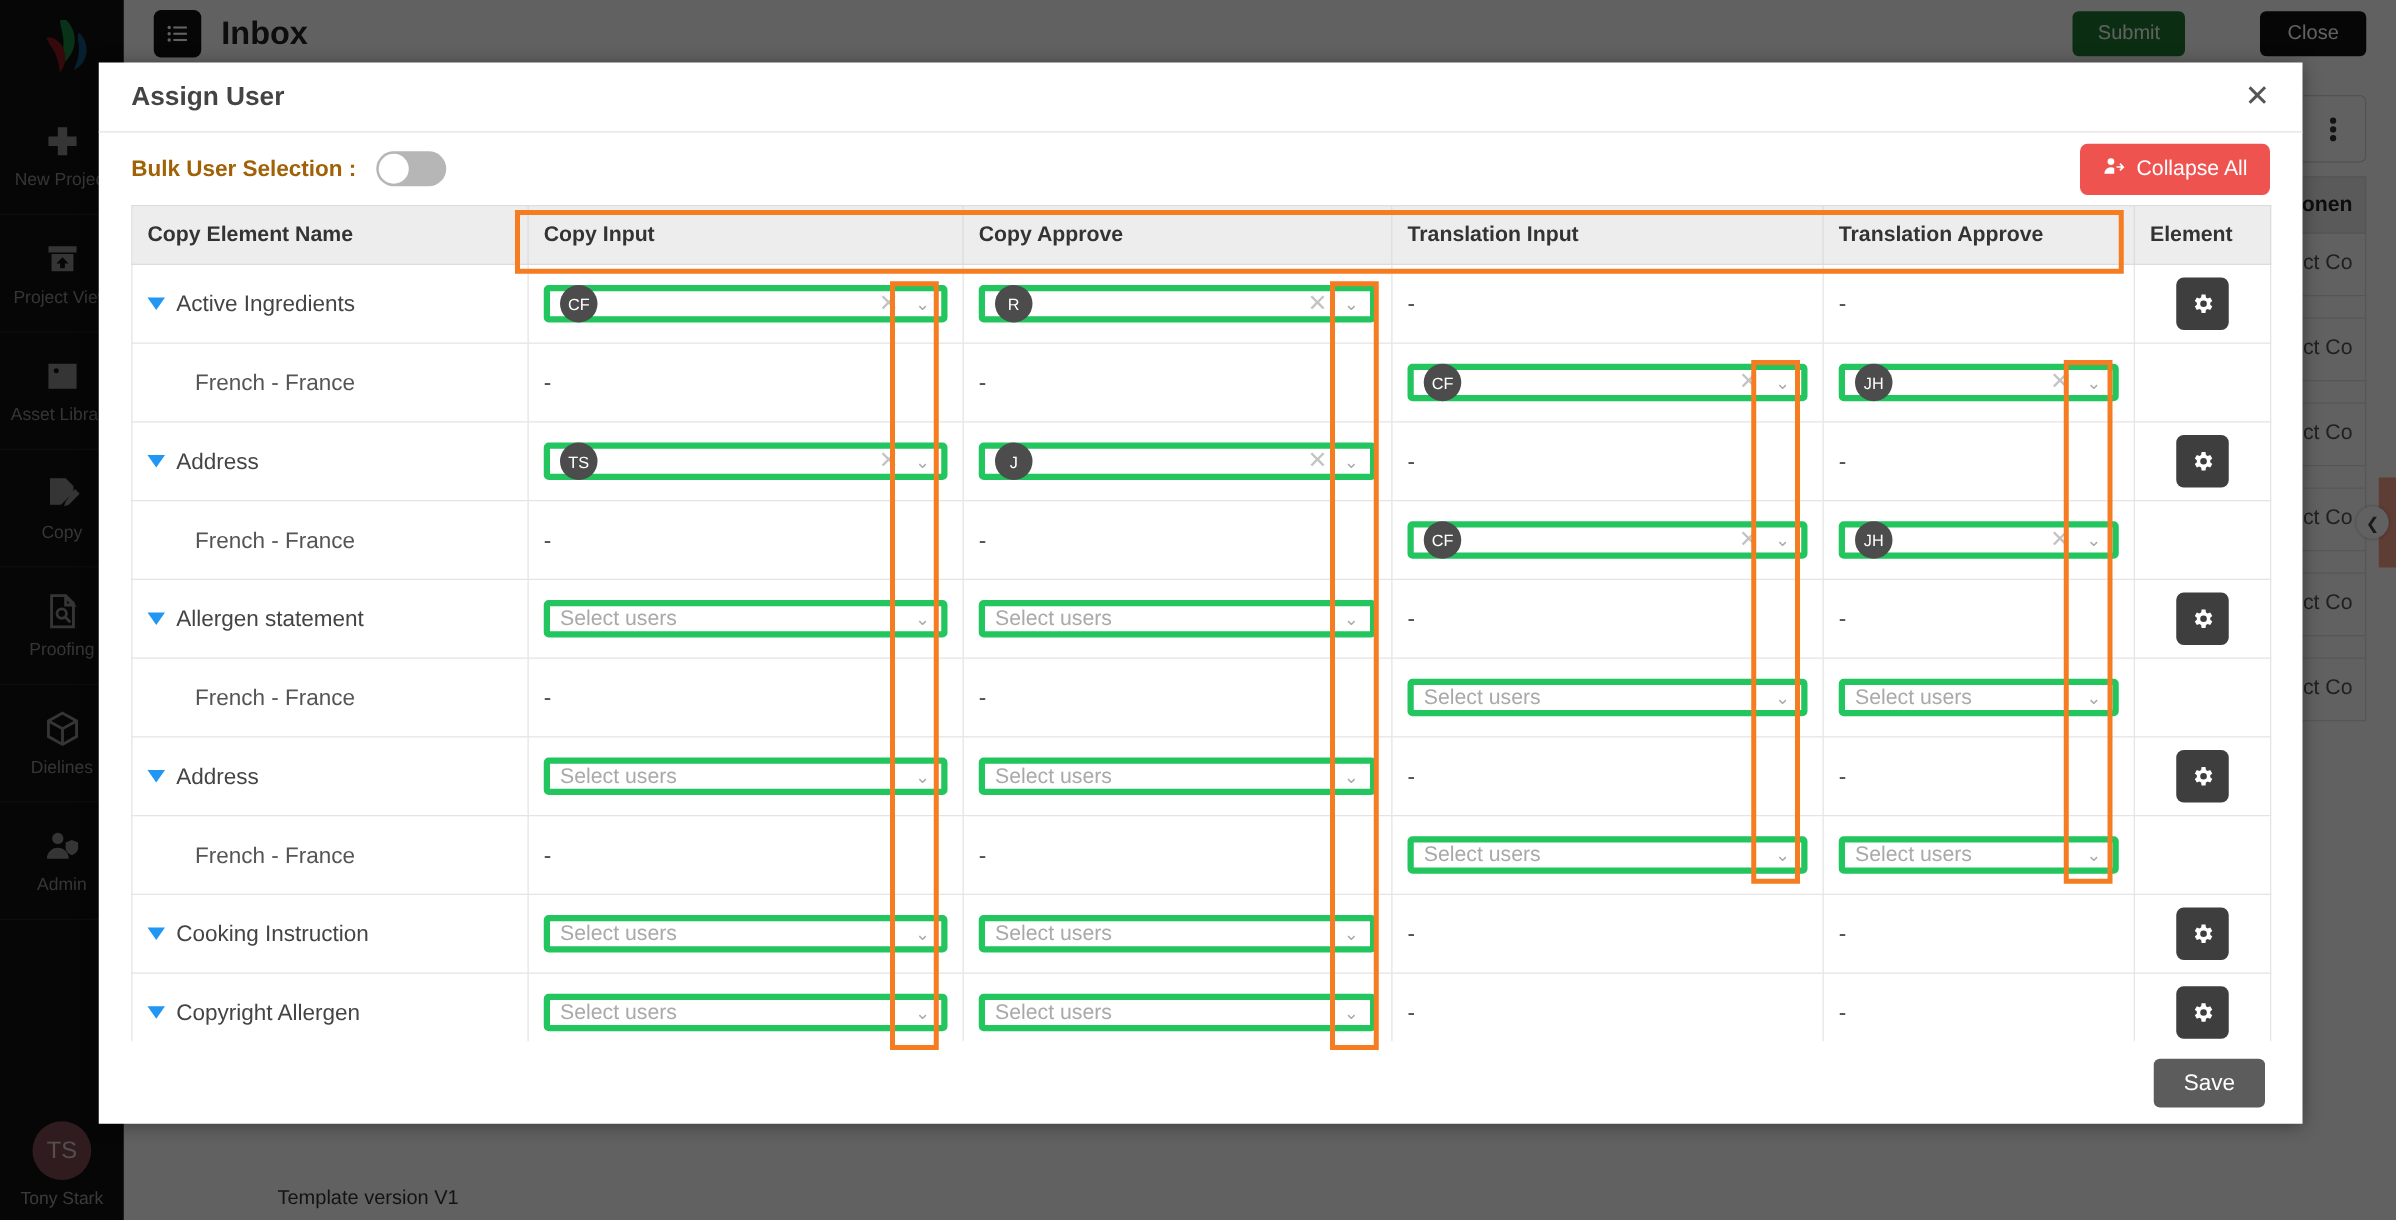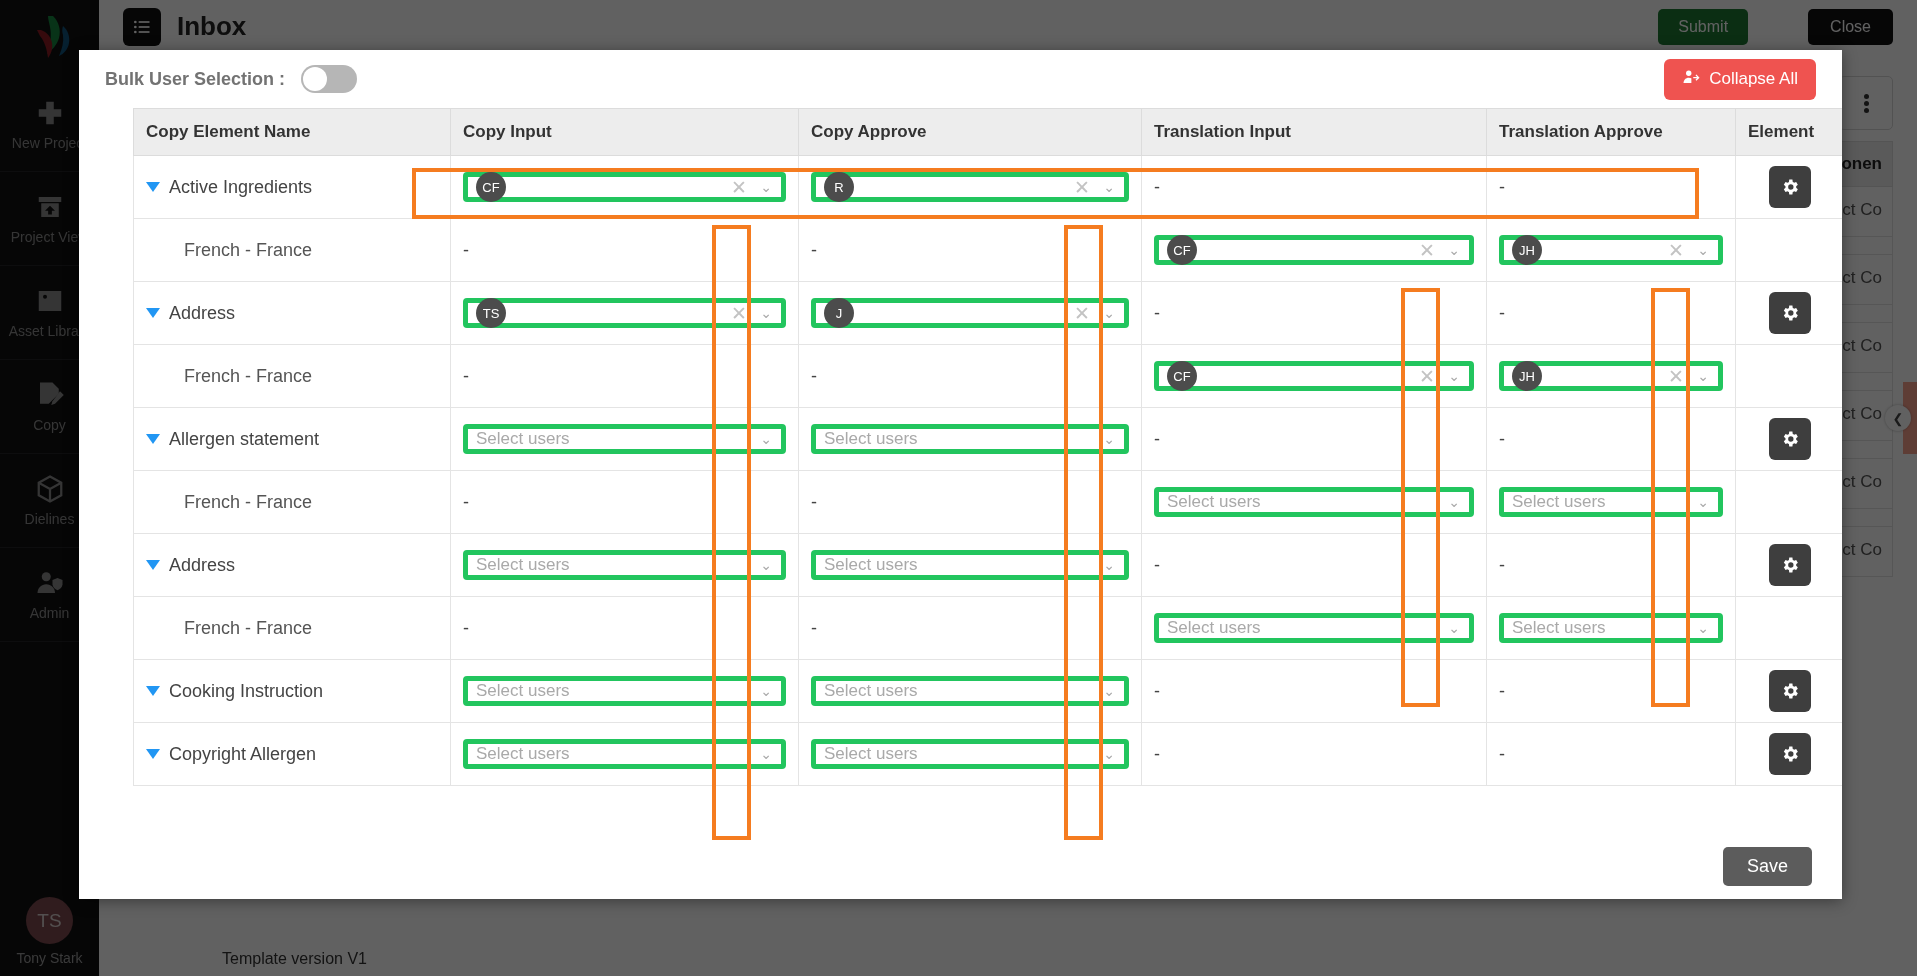--- a/index.html
+++ b/index.html
@@ -106,36 +106,36 @@
     height:56px; display:flex; align-items:center;
     padding:0 26px; border-bottom:1px solid #e2e2e2; flex:none;
   }
   .modal-head .mt { font-size:21px; font-weight:bold; color:#444; }
   .modal-head .sp { flex:1; }
   .x-btn { font-size:24px; color:#555; line-height:1; cursor:pointer; }
 
   .modal-sub {
     height:58px; display:flex; align-items:center; padding:0 26px; flex:none;
   }
-  .modal-sub .lbl { font-size:18px; font-weight:bold; color:#737373; }
+  .modal-sub .lbl { font-size:18px; font-weight:bold; color:#a16207; }
   .toggle {
     margin-left:16px; width:56px;height:28px;border-radius:14px;
     background:#b6b6b6; position:relative;
   }
   .toggle .knob {
     position:absolute;left:2px;top:2px;width:24px;height:24px;
     border-radius:50%;background:#fff;
   }
   .modal-sub .sp { flex:1; }
   .btn-collapse {
     background:#ef5350;color:#fff;border:none;border-radius:6px;
     padding:9px 18px;font-size:17px;display:flex;align-items:center;gap:9px;
   }
 
-  .table-wrap { flex:1; padding:0 26px; overflow:hidden; position:relative;margin-left:28px; }
+  .table-wrap { flex:1; padding:0 26px; overflow:hidden; position:relative; }
 
   table.assign { border-collapse:collapse; width:100%; table-layout:fixed; }
   table.assign th {
     background:#ededed; border:1px solid #dcdcdc;
     font-size:17px; font-weight:bold; color:#333;
     text-align:left; padding:13px 12px; height:47px;
   }
   table.assign td {
     border:1px solid #e4e4e4; padding:6px 12px; height:63px;
     font-size:17px; color:#555; vertical-align:middle;
@@ -222,20 +222,28 @@
           <circle cx="8" cy="8.5" r="1.6" fill="#111112"></circle>
         </svg>
       <span>Asset Library</span>
     </div>
     <div class="side-item">
       <svg class="side-ico" viewBox="0 0 24 24">
           <path d="M4 2h10l5 5v4l-8 8H4zM6 6h8v1.6H6zm0 4h8v1.6H6zm0 4h6v1.6H6z" fill="#8d8d8d"></path>
           <path d="M20 9l3 3-7 7-3 1 1-3z"></path>
         </svg>
       <span>Copy</span>
+    </div>
+    <div class="side-item">
+      <svg class="side-ico" viewBox="0 0 24 24">
+          <path d="M5 2h9l5 5v15H5zm9 1v5h5z" fill="none" stroke="#8d8d8d" stroke-width="1.8"></path>
+          <circle cx="11.5" cy="13.5" r="3" fill="none" stroke="#8d8d8d" stroke-width="1.8"></circle>
+          <path d="M14 16l3 3" stroke="#8d8d8d" stroke-width="1.8"></path>
+        </svg>
+      <span>Proofing</span>
     </div>
     <div class="side-item">
       <svg class="side-ico" viewBox="0 0 24 24">
           <path d="M12 2l9 5v10l-9 5-9-5V7z" fill="none" stroke="#8d8d8d" stroke-width="1.8"></path>
           <path d="M3 7l9 5 9-5M12 12v10" fill="none" stroke="#8d8d8d" stroke-width="1.8"></path>
         </svg>
       <span>Dielines</span>
     </div>
     <div class="side-item">
       <svg class="side-ico" viewBox="0 0 24 24">
@@ -296,20 +304,25 @@
   </div>
 </div>
 
 <div id="scrim"></div>
 
 <div class="pink-tab"></div>
 <div class="pink-knob">❮</div>
 
 <div id="modal">
 
+  <div class="modal-head">
+    <div class="mt">Assign User</div>
+    <div class="sp"></div>
+    <div class="x-btn">✕</div>
+  </div>
 
   <div class="modal-sub">
     <div class="lbl">Bulk User Selection :</div>
     <div class="toggle">
         <div class="knob"></div>
       </div>
     <div class="sp"></div>
     <button class="btn-collapse">
       <span>
         <svg width="18" height="18" viewBox="0 0 24 24" fill="#fff">

